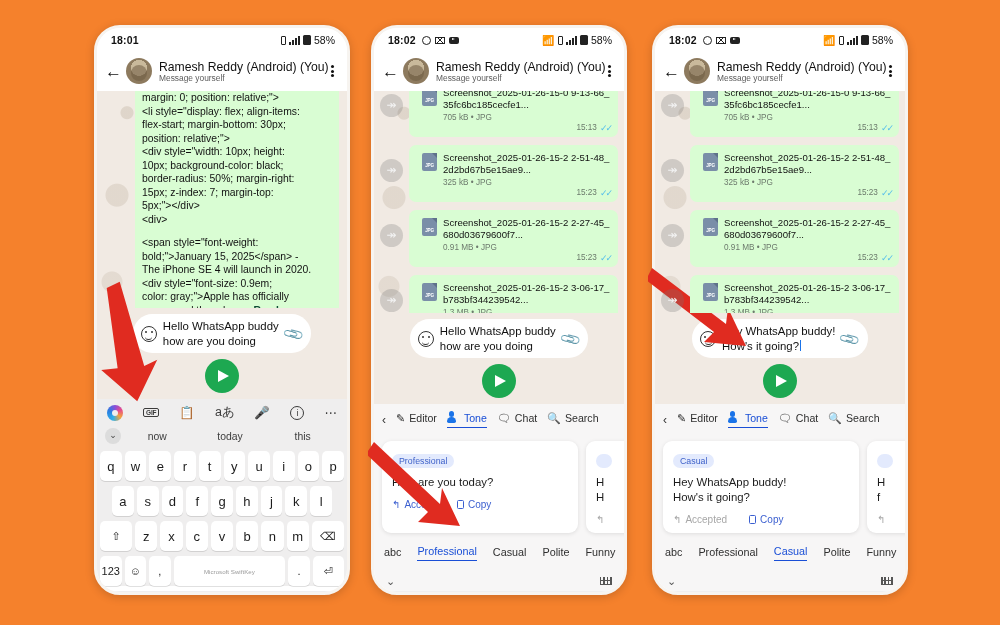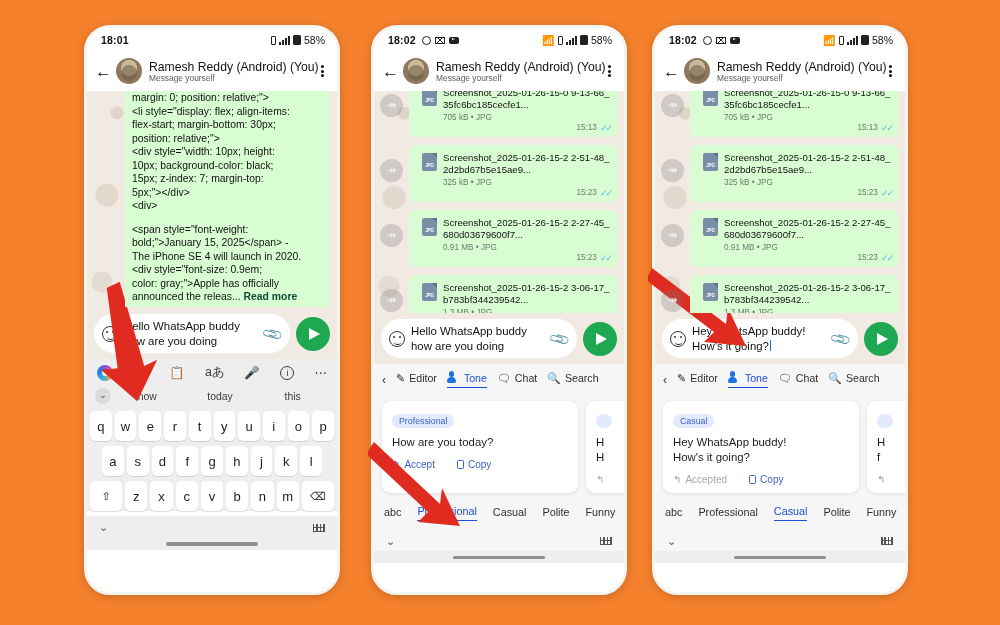--- a/index.html
+++ b/index.html
@@ -17,21 +17,21 @@
     position: absolute;
     top: 25px;
     width: 256px;
     height: 570px;
     background: #fff;
     border-radius: 26px;
     border: 3px solid #f7f4f0;
     box-shadow: 0 2px 10px rgba(0,0,0,.18);
     overflow: hidden;
   }
-  #phone1 { left: 84px; }
+  #phone1 { left: 94px; }
   #phone2 { left: 371px; }
   #phone3 { left: 652px; }
 
   
   .statusbar {
     height: 24px;
     display: flex; align-items: center;
     padding: 0 12px 0 14px;
     font-size: 10.5px; font-weight: bold; color: #111;
     background: #fff;
@@ -134,20 +134,21 @@
   .fsize{font-size:8.2px;color:#6d7a6d;margin-top:2px;}
   .fmeta{display:flex;justify-content:flex-end;align-items:center;gap:3px;
          font-size:8.2px;color:#6b7a6b;margin-top:1px;}
 
   
   .inputrow {
     display:flex; align-items:center; gap:6px;
     padding: 6px 7px;
     background: transparent;
     position: relative;
+    flex-direction: column;
   }
   .inputpill {
     flex:1; background:#fff; border-radius: 20px;
     display:flex; align-items:center; gap:6px;
     padding: 5px 9px 5px 8px; min-height: 38px;
   }
   .emoji-ic { width:16px;height:16px;border:1.4px solid #333;border-radius:50%;
     position:relative;flex:0 0 auto; }
   .emoji-ic:before{content:"";position:absolute;left:3px;top:4px;width:2px;height:2px;
     background:#333;border-radius:50%;box-shadow:6px 0 0 #333;}
@@ -293,20 +294,21 @@
     </div>
 
     <div class="chat-body" style="height:217px;">
       <div class="bubble code" style="position:relative;z-index:1;">
         <div>margin: 0; position: relative;"&gt;</div>
         <div> &lt;li style="display: flex; align-items:</div>
         <div>flex-start; margin-bottom: 30px;</div>
         <div>position: relative;"&gt;</div>
         <div>&lt;div style="width: 10px; height:</div>
         <div>10px; background-color: black;</div>
+        <div>border-radius: 50%; margin-right:</div>
         <div>15px; z-index: 7; margin-top:</div>
         <div>5px;"&gt;&lt;/div&gt;</div>
         <div>&lt;div&gt;</div>
         <div style="height:10px;"></div>
         <div>&lt;span style="font-weight:</div>
         <div>bold;"&gt;January 15, 2025&lt;/span&gt; -</div>
         <div>The iPhone SE 4 will launch in 2020.</div>
         <div>&lt;div style="font-size: 0.9em;</div>
         <div>color: gray;"&gt;Apple has officially</div>
         <div>
@@ -375,20 +377,28 @@
       <div class="krow">
         <span class="key wide fn">⇧</span>
         <span class="key">z</span>
         <span class="key">x</span>
         <span class="key">c</span>
         <span class="key">v</span>
         <span class="key">b</span>
         <span class="key">n</span>
         <span class="key">m</span>
         <span class="key wide fn">⌫</span>
+      </div>
+      <div class="krow">
+        <span class="key fn">123</span>
+        <span class="key fn">☺</span>
+        <span class="key fn">,</span>
+        <span class="key space">Microsoft SwiftKey</span>
+        <span class="key fn">.</span>
+        <span class="key wide fn">⏎</span>
       </div>
     </div>
     <div class="kb-bottom">
       <span class="chev">⌄</span>
       <span class="kb-grid"></span>
     </div>
     <div class="homebar">
         <i></i>
       </div>
   </div>

